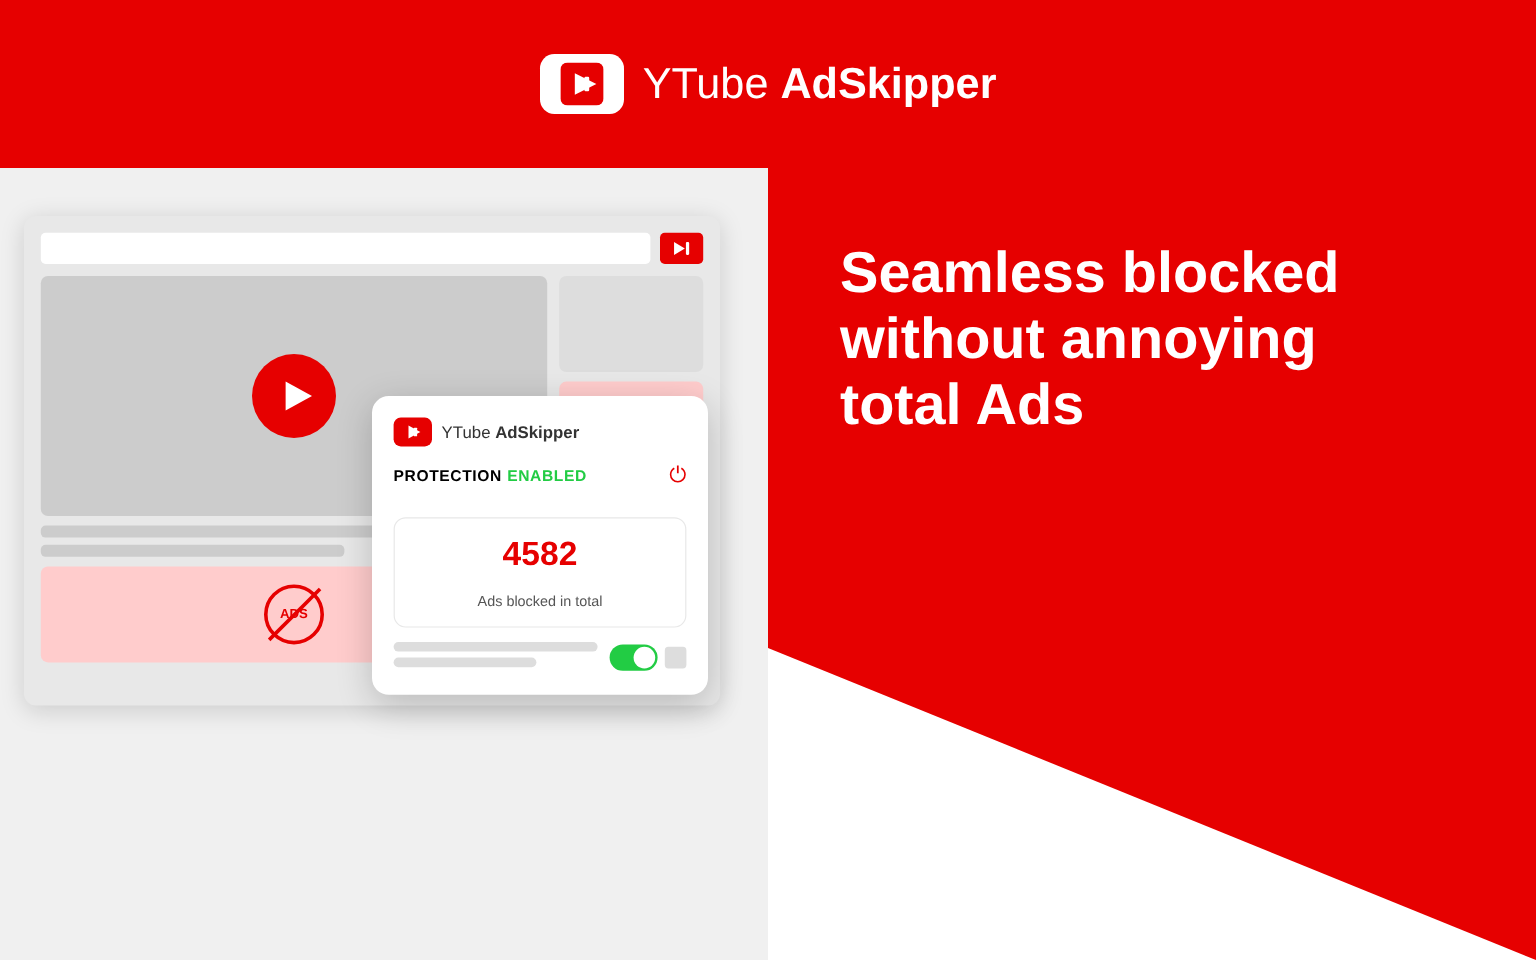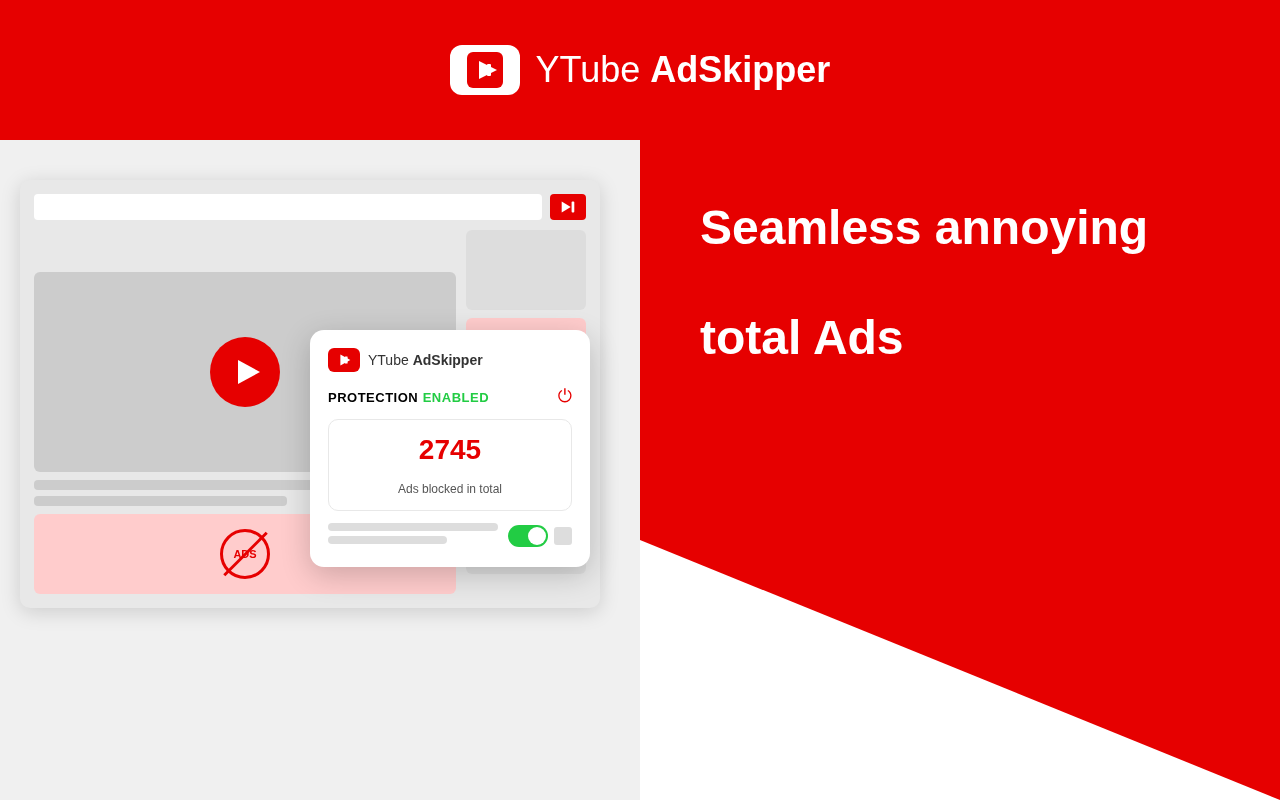--- a/index.html
+++ b/index.html
@@ -83,21 +83,20 @@
       justify-content: center;
     }
     .browser-btn svg { width: 18px; height: 18px; }
 
     .browser-content {
       display: flex;
       gap: 10px;
     }
     .main-video-area {
       flex: 1;
-      margin-top: 42px;
     }
     .video-player {
       width: 100%;
       height: 200px;
       background: #ccc;
       border-radius: 6px;
       display: flex;
       align-items: center;
       justify-content: center;
       position: relative;
@@ -229,21 +228,21 @@
       font-size: 14px;
       font-weight: 400;
       color: #333;
     }
     .popup-logo-text strong { font-weight: 900; }
 
     .protection-row {
       display: flex;
       align-items: center;
       justify-content: space-between;
-      margin-bottom: 12px;
+      margin-bottom: 24px;
     }
     .protection-label {
       font-size: 13px;
       font-weight: 900;
       color: #000;
       letter-spacing: 0.5px;
     }
     .protection-status {
       color: #22cc44;
       font-weight: 900;
@@ -420,21 +419,21 @@
 
       <div class="protection-row">
         <div>
           <span class="protection-label">PROTECTION</span>
           <span class="protection-label protection-status"> ENABLED</span>
         </div>
         <span class="power-icon">⏻</span>
       </div>
 
       <div class="stats-box">
-        <div class="stats-number">2745</div>
+        <div class="stats-number">4582</div>
         <div class="stats-label">Ads blocked in total</div>
       </div>
 
       <div class="popup-bottom">
         <div class="text-lines">
           <div class="text-line"></div>
           <div class="text-line short"></div>
         </div>
         <div class="toggle-container">
           <div class="toggle"></div>
@@ -443,19 +442,19 @@
       </div>
     </div>
 
   </div>
 
   <div class="right-side">
     <svg class="red-triangle" viewBox="0 0 640 660" preserveAspectRatio="none">
       <polygon points="0,0 640,0 640,660 0,400" fill="#e60000"></polygon>
     </svg>
     <div class="headline-text">
-      <span>Seamless annoying</span><br>
-      <br>
+      <span>Seamless blocked</span><br>
+      <span>without annoying</span><br>
       <span>total Ads</span>
     </div>
   </div>
 
 </div>
 
 </body></html>

